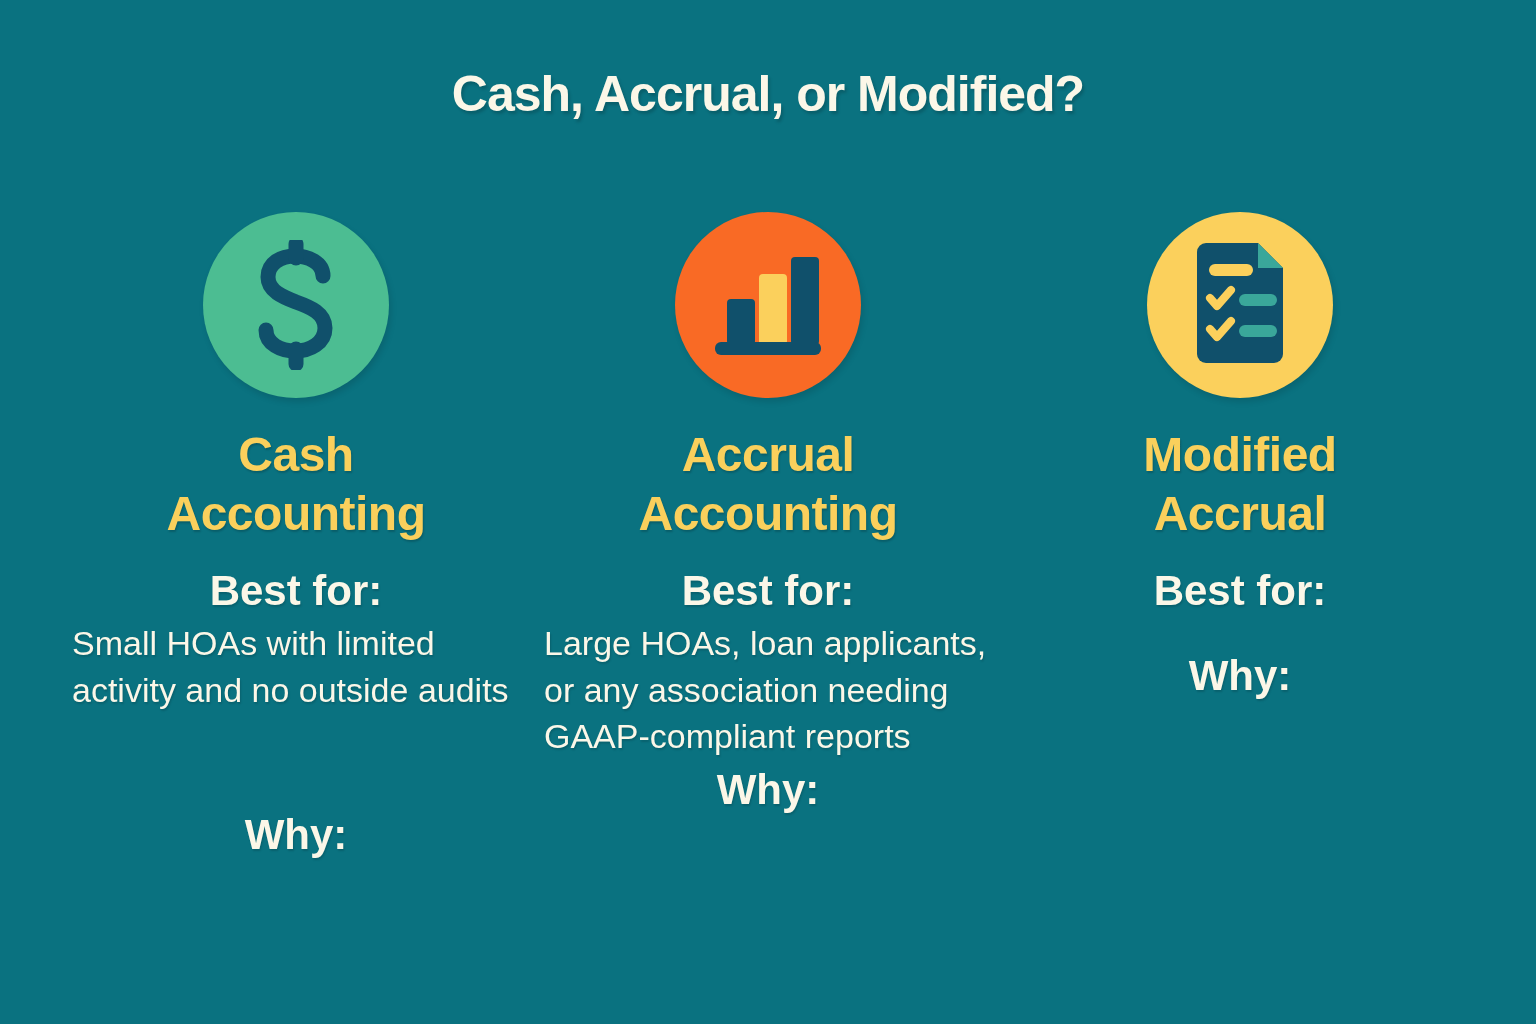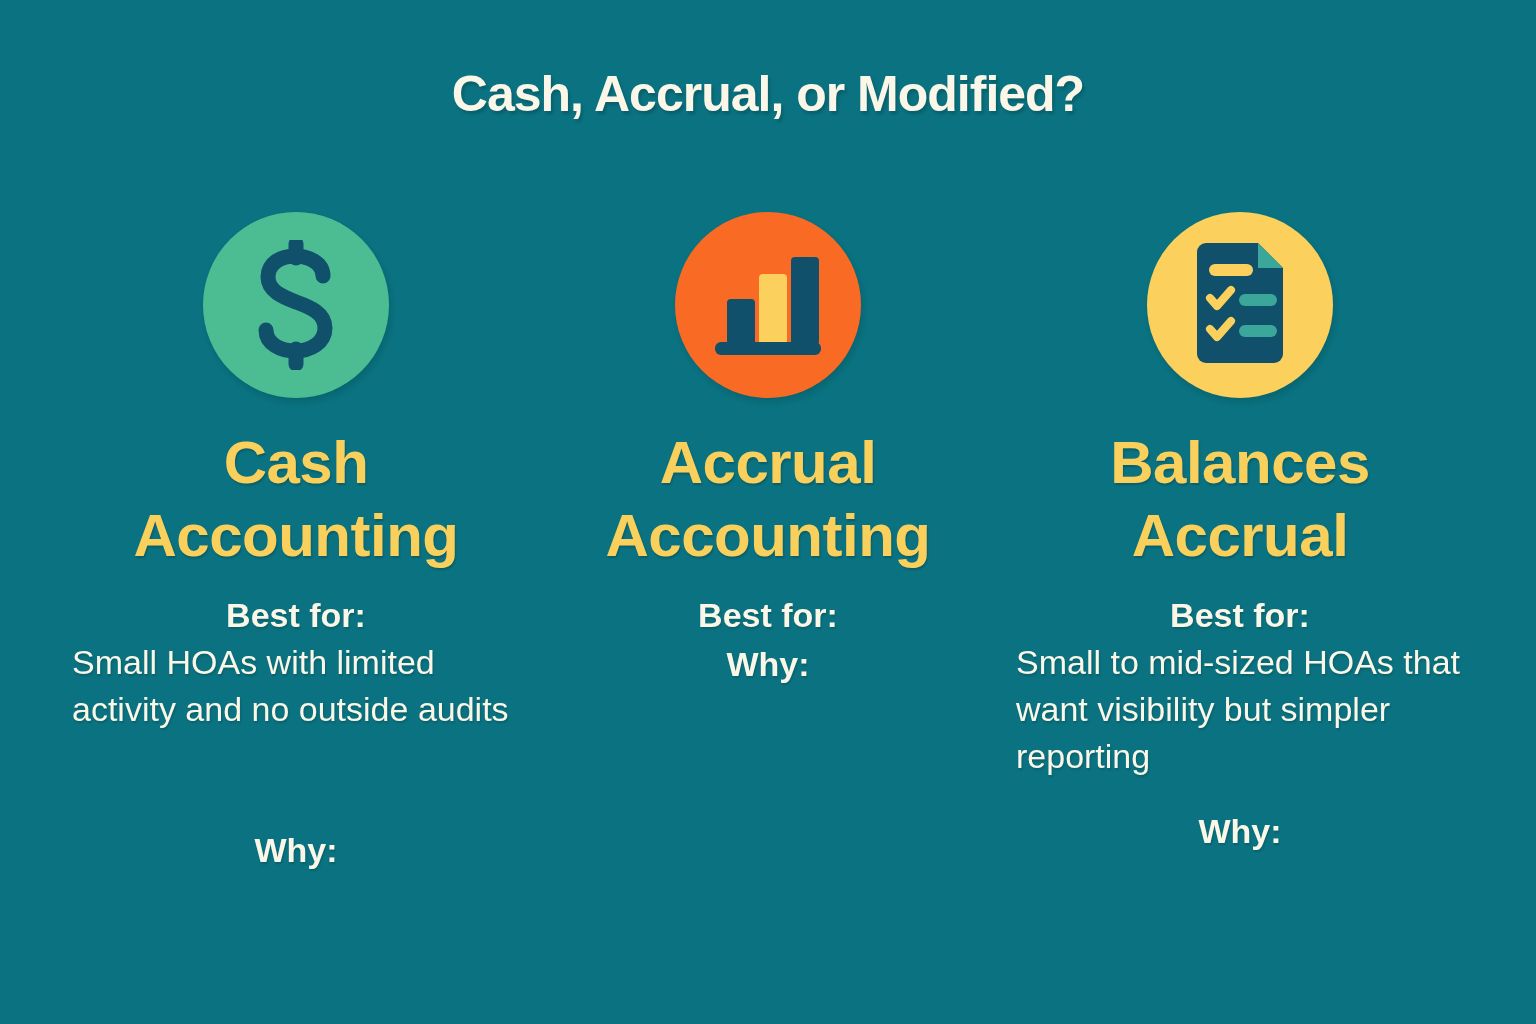--- a/index.html
+++ b/index.html
@@ -60,33 +60,33 @@
     flex: none;
     box-shadow: 2px 4px 6px rgba(0,0,0,0.12);
   }
 
   .icon-circle svg { display: block; }
 
   
   .col-heading {
     margin-top: 28px;
     color: #fad05c;
-    font-size: 60px;
+    font-size: 48px;
     font-weight: bold;
     line-height: 1.22;
     text-align: center;
     letter-spacing: -0.5px;
     text-shadow: 1px 2px 2px rgba(0,0,0,0.18);
     white-space: pre-line;
   }
 
   
   .label {
     color: #fbf7e8;
-    font-size: 34px;
+    font-size: 42px;
     font-weight: bold;
     text-align: center;
     line-height: 1.25;
     text-shadow: 1px 2px 2px rgba(0,0,0,0.15);
   }
 
   .body-text {
     color: #fbf7e8;
     font-size: 34px;
     font-weight: normal;
@@ -149,20 +149,21 @@
         <rect x="82" y="6" width="28" height="88" rx="4" fill="#10506b"></rect>
         <rect x="6" y="91" width="106" height="13" rx="6" fill="#10506b"></rect>
       </svg>
     </div>
 
     <div class="col-heading">Accrual
 Accounting</div>
 
     <div class="best-block">
       <div class="label">Best for:</div>
+      <div class="body-text">Large HOAs, loan applicants, or any association needing GAAP-compliant reports</div>
     </div>
 
     <div class="why-block">
       <div class="label">Why:</div>
     </div>
   </div>
 
   <div class="column modified">
 
     <div class="icon-circle" style="background:#fbd05c">
@@ -174,26 +175,25 @@
         <rect x="22" y="22" width="44" height="12" rx="6" fill="#fbd05c"></rect>
 
         <polyline points="23,56 30,64 44,48" fill="none" stroke="#fbd05c" stroke-width="8" stroke-linecap="round" stroke-linejoin="round"></polyline>
         <rect x="52" y="52" width="38" height="12" rx="6" fill="#3aa79a"></rect>
 
         <polyline points="23,87 30,95 44,79" fill="none" stroke="#fbd05c" stroke-width="8" stroke-linecap="round" stroke-linejoin="round"></polyline>
         <rect x="52" y="83" width="38" height="12" rx="6" fill="#3aa79a"></rect>
       </svg>
     </div>
 
-    <div class="col-heading">Balances
+    <div class="col-heading">Modified
 Accrual</div>
 
     <div class="best-block">
       <div class="label">Best for:</div>
-      <div class="body-text">Small to mid-sized HOAs that want visibility but simpler reporting</div>
     </div>
 
     <div class="why-block">
       <div class="label">Why:</div>
     </div>
   </div>
 
 </div>
 
 </body></html>

